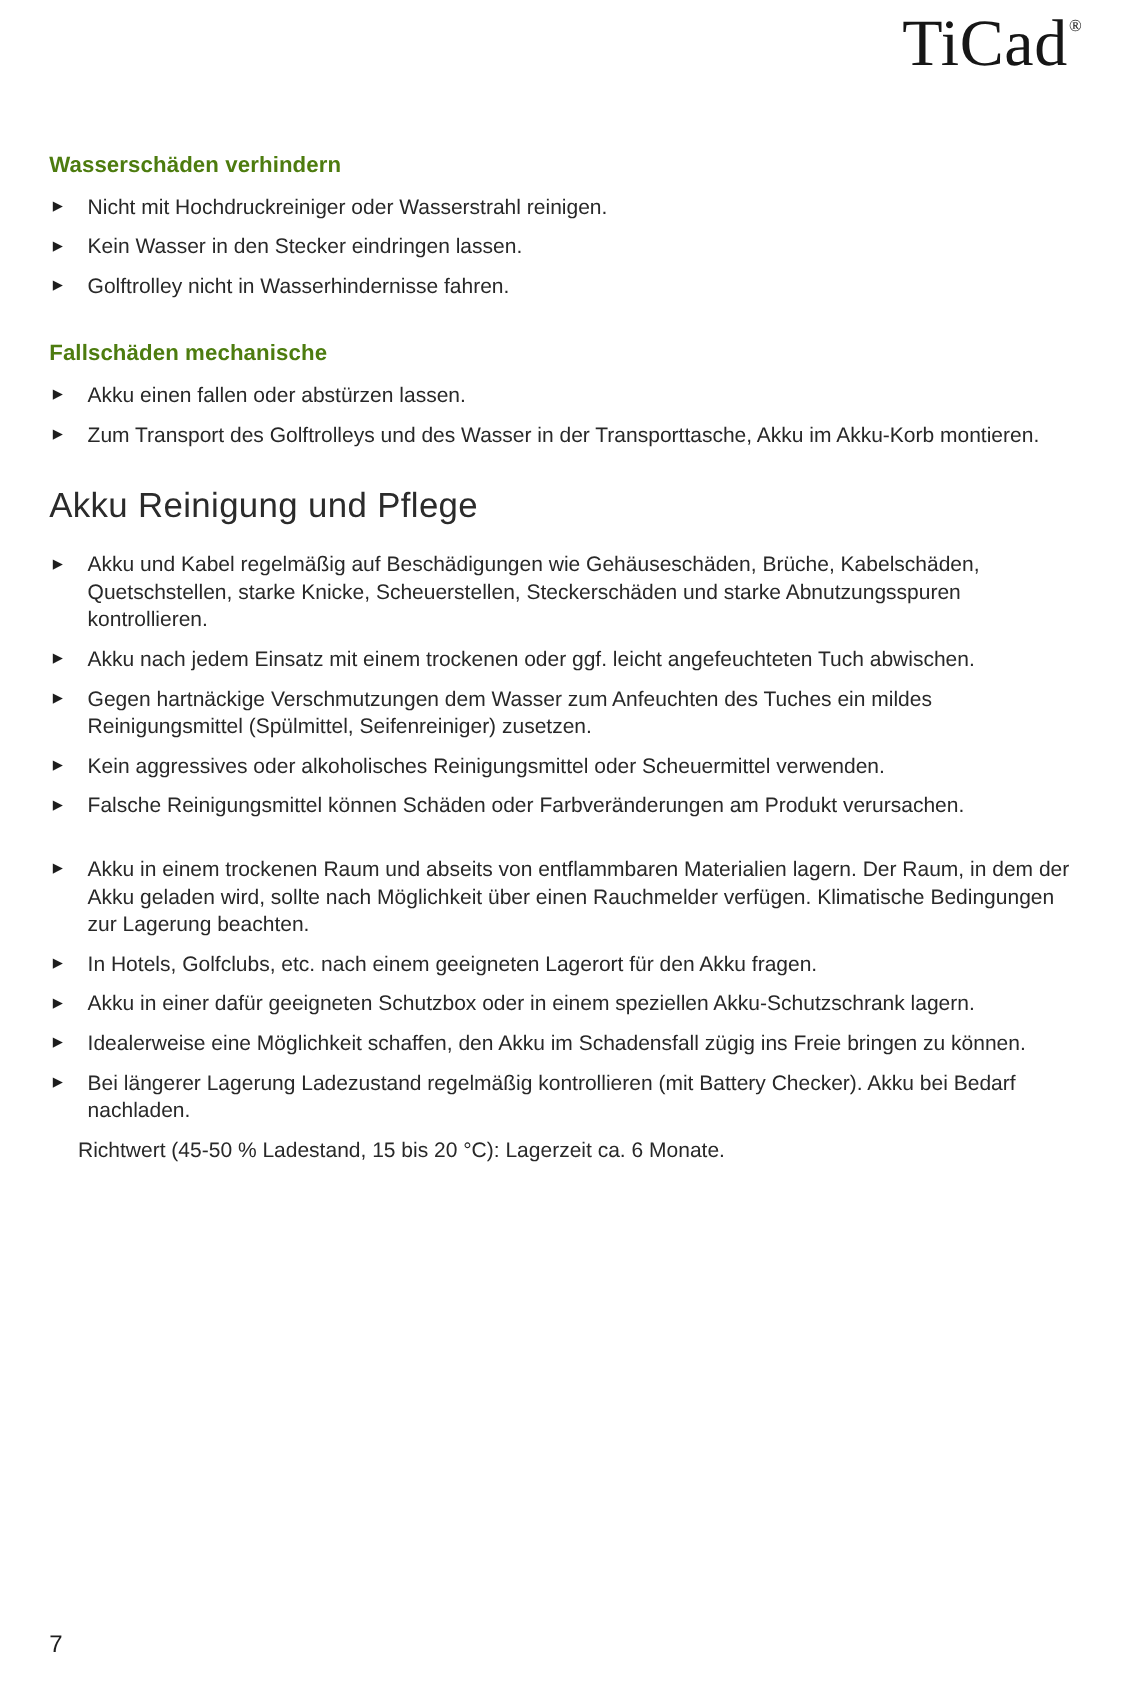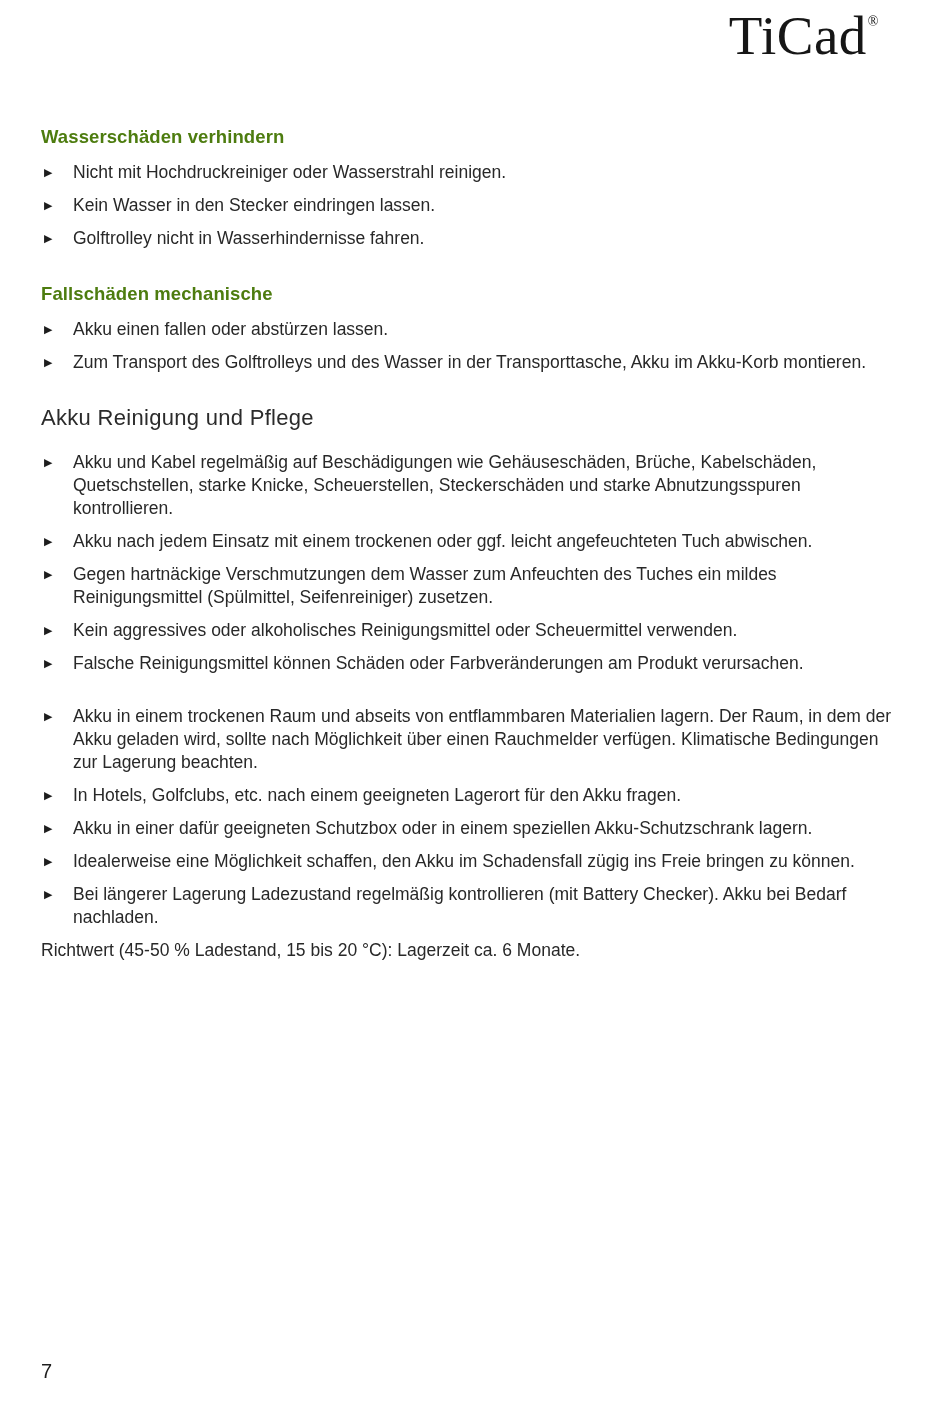--- a/index.html
+++ b/index.html
@@ -10,21 +10,21 @@
     background: #ffffff;
     box-sizing: border-box;
     padding: 0 46px 0 41px;
     font-family: "Liberation Sans", "DejaVu Sans", sans-serif;
     color: #282828;
     overflow: hidden;
   }
   .logo {
     position: absolute;
     top: 6px;
-    right: 71px;
+    right: 48px;
     font-family: "Liberation Serif", "DejaVu Serif", serif;
     font-size: 55px;
     font-weight: 400;
     color: #161616;
     letter-spacing: 0.5px;
     line-height: 1.1;
   }
   .logo sup {
     font-size: 14px;
     vertical-align: 28px;
@@ -36,21 +36,21 @@
   h1, h2 { padding: 0; }
   h2 {
     font-size: 18.5px;
     font-weight: 700;
     color: #4d7c0f;
     margin: 0 0 13px 0;
     line-height: 1.2;
     letter-spacing: 0.1px;
   }
   h1 {
-    font-size: 22px;
+    font-size: 29px;
     font-weight: 400;
     color: #2b2b2b;
     margin: 0 0 19px 0;
     line-height: 1.2;
     letter-spacing: 0.3px;
   }
   section.level-1 { margin-top: 30px; }
   section:nth-child(3).level-1 { margin-top: 31px; }
   ul.bullets {
     list-style: none;
@@ -72,21 +72,21 @@
     color: #1d1d1d;
     padding-left: 3px;
     box-sizing: border-box;
   }
   ul.bullets .btext { flex: 1 1 auto; }
   p.para {
     font-size: 17.5px;
     line-height: 23px;
     margin: 0 0 14px 0;
   }
-  section .para:first-of-type { margin-top: 3px; }
+  section .para:first-of-type { margin-top: 3px; margin-left: 24px; }
   .page-number {
     position: absolute;
     left: 41px;
     top: 1360px;
     font-size: 20px;
     color: #1e1e1e;
   }
 </style>
 </head>
 <body>

